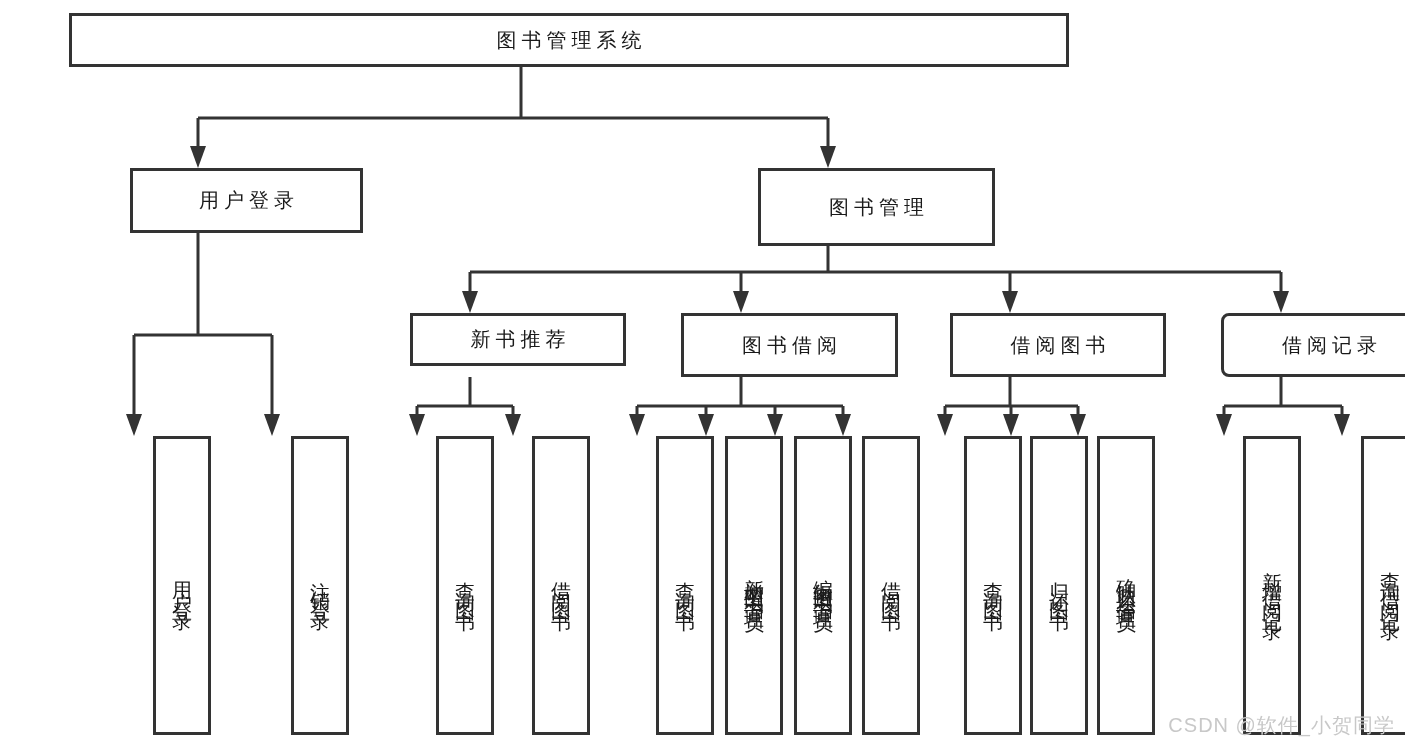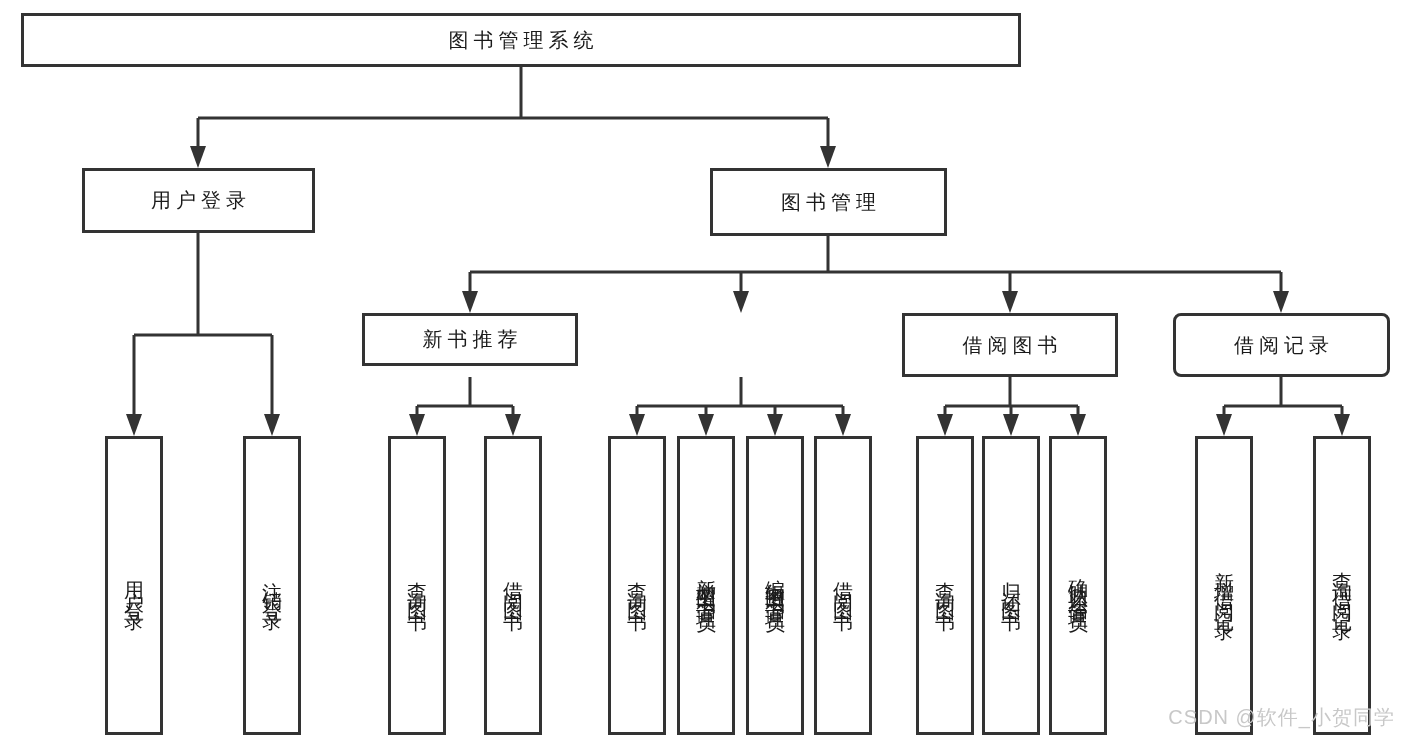--- a/index.html
+++ b/index.html
@@ -19,41 +19,42 @@
   }
   .box {
     position: absolute;
     background: #ffffff;
     border: 3px solid #333333;
     box-sizing: border-box;
     display: flex;
     align-items: center;
     justify-content: center;
     color: #1a1a1a;
+    margin-left: 48px;
   }
   .hbox {
     font-size: 20px;
     letter-spacing: 5px;
     text-indent: 5px; 
     white-space: nowrap;
   }
   .vbox { width: 58px; height: 299px; }
   .vtext {
     writing-mode: vertical-rl;
     text-orientation: mixed;
     font-size: 20px;
     line-height: 1.05;
     letter-spacing: 10px;
     white-space: nowrap;
   }
   .vtext.long { letter-spacing: 5px; }
   .watermark {
     position: absolute;
     right: 10px;
-    bottom: 16px;
+    bottom: 8px;
     font-size: 20px;
     color: #c8c8c8;
     letter-spacing: 1px;
     white-space: nowrap;
   }
   .stroke { stroke: #333333; stroke-width: 3; fill: none; }
   .ahead  { fill: #333333; stroke: none; }
 </style>
 </head>
 <body>
@@ -92,23 +93,24 @@
     <polygon class="ahead" points="1070,414 1086,414 1078,436"></polygon>
 
     <path class="stroke" d="M1281 377 V406 M1224 406 H1342 M1224 406 V418 M1342 406 V418"></path>
     <polygon class="ahead" points="1216,414 1232,414 1224,436"></polygon>
     <polygon class="ahead" points="1334,414 1350,414 1342,436"></polygon>
   </svg>
 
   <div class="box hbox" style="left:21px; top:13px; width:1000px; height:54px;">图书管理系统</div>
 
   <div class="box hbox" style="left:82px; top:168px; width:233px; height:65px;">用户登录</div>
-  <div class="box hbox" style="left:710px; top:168px; width:237px; height:68px;">图书管理</div>
+  <div class="box hbox" style="left:710px; top:168px; width:237px; height:78px;">图书管理</div>
 
   <div class="box hbox" style="left:362px; top:313px; width:216px; height:53px;">新书推荐</div>
+  <div class="box hbox" style="left:633px; top:313px; width:217px; height:64px;">图书借阅</div>
   <div class="box hbox" style="left:902px; top:313px; width:216px; height:64px;">借阅图书</div>
   <div class="box hbox" style="left:1173px; top:313px; width:217px; height:64px;border-radius:8px;">借阅记录</div>
 
   <div class="box vbox" style="left:105px; top:436px;">
     <span class="vtext">用户登录</span>
   </div>
   <div class="box vbox" style="left:243px; top:436px;">
     <span class="vtext">注销登录</span>
   </div>
 

